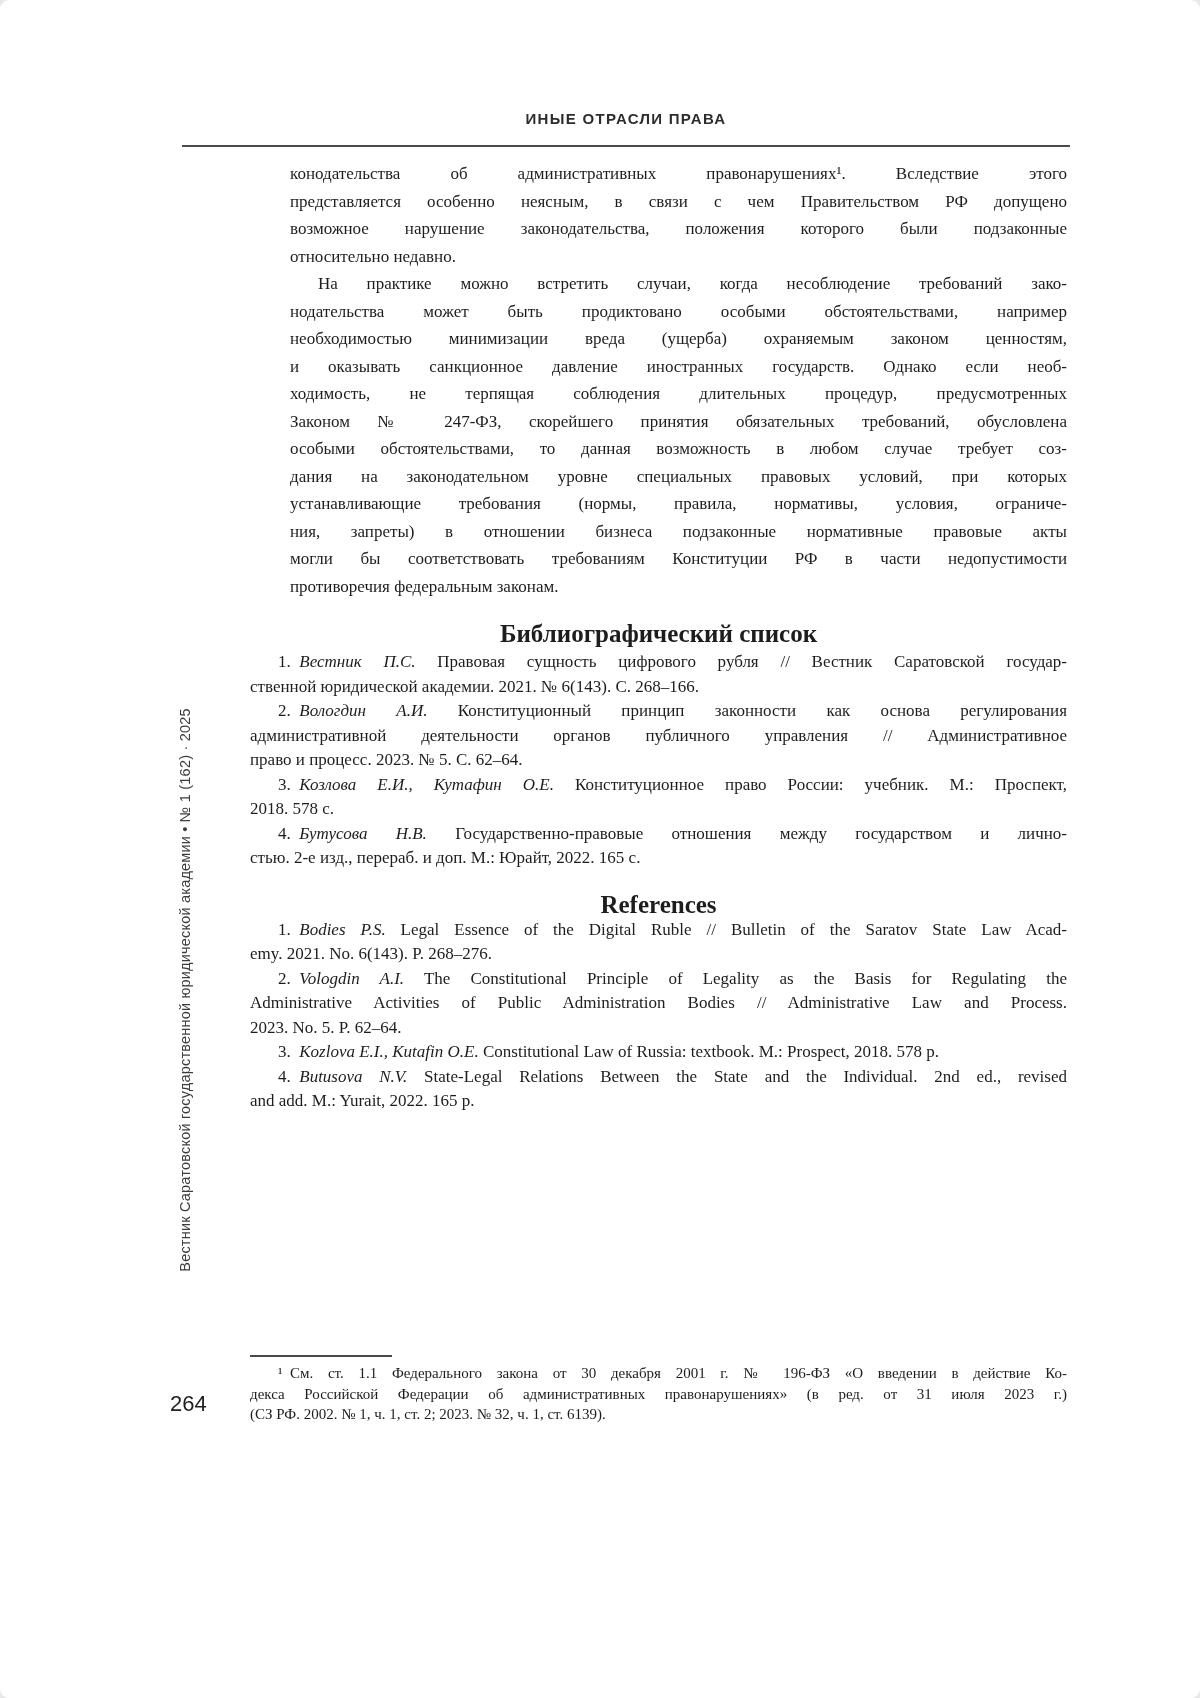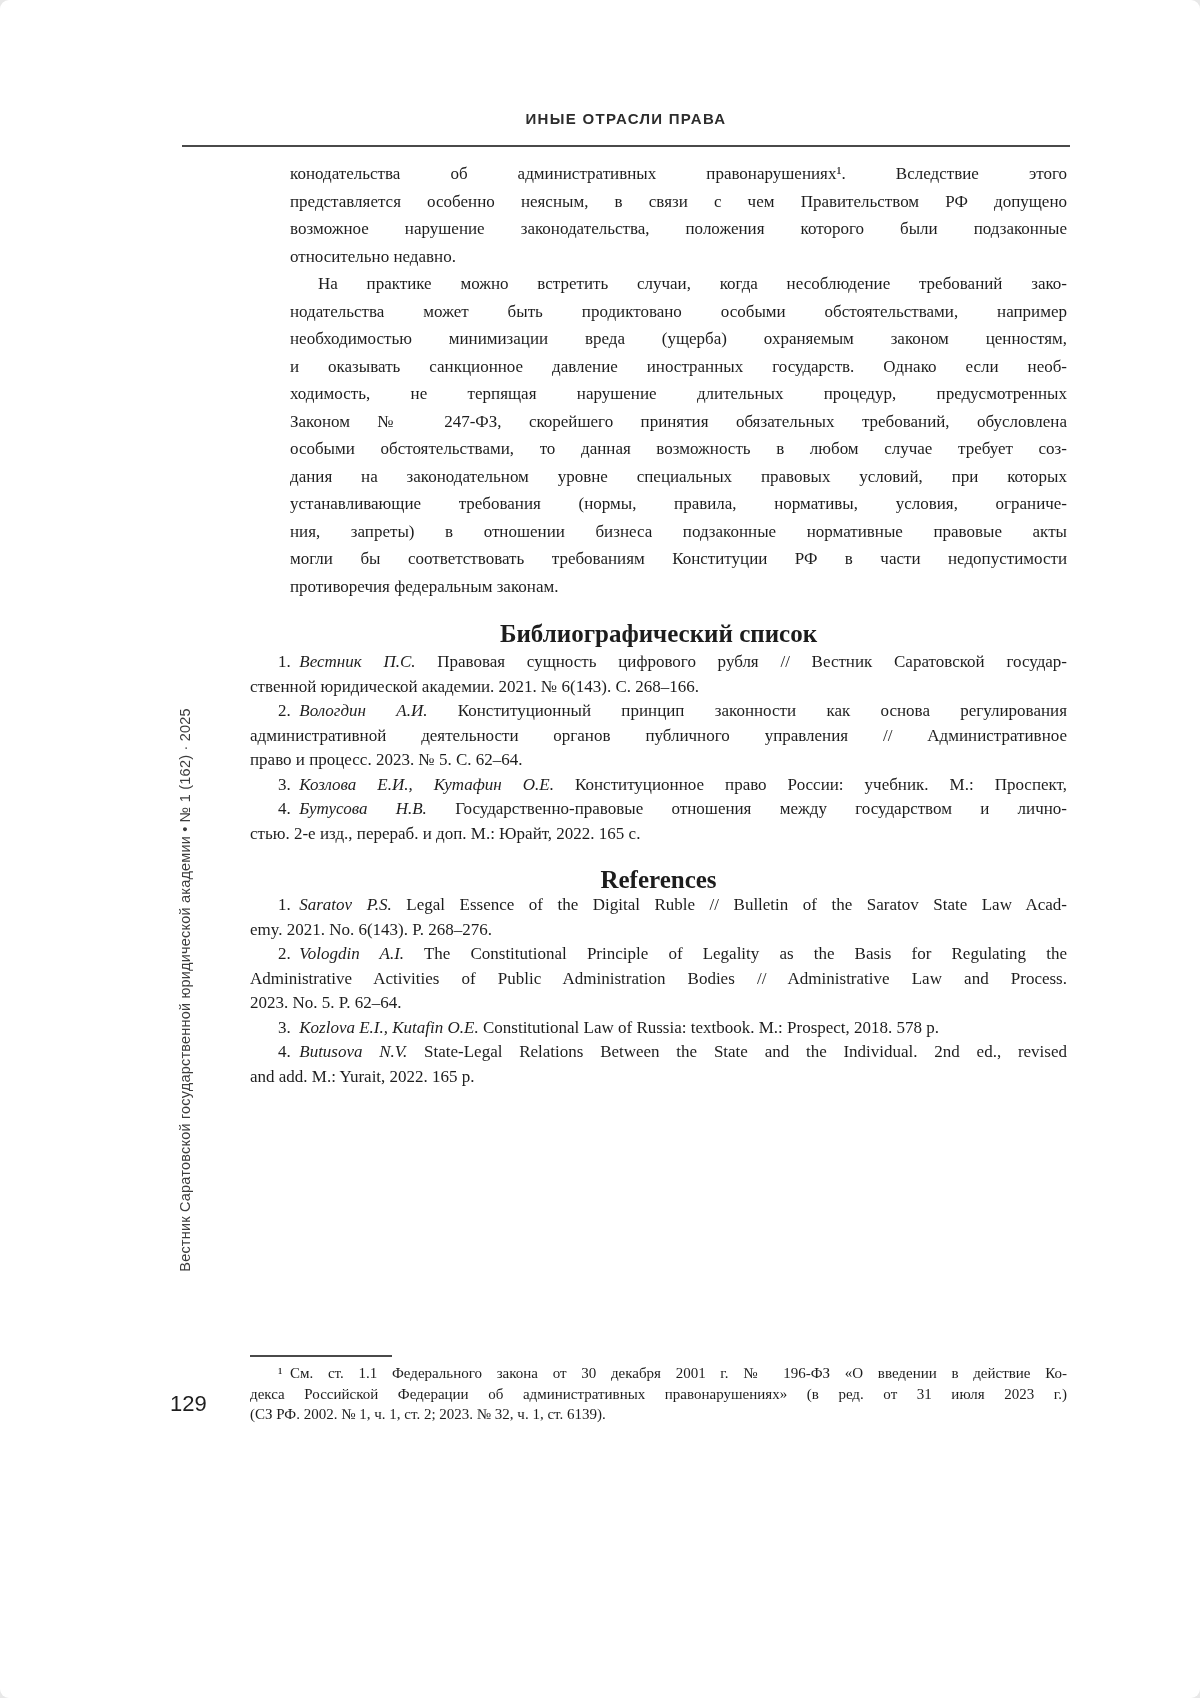--- a/index.html
+++ b/index.html
@@ -104,21 +104,21 @@
           <div class="tline" data-name="body-line"><span data-name="text-segment">конодательства об административных правонарушениях¹. Вследствие этого</span></div>
           <div class="tline" data-name="body-line"><span data-name="text-segment">представляется особенно неясным, в связи с чем Правительством РФ допущено</span></div>
           <div class="tline" data-name="body-line"><span data-name="text-segment">возможное нарушение законодательства, положения которого были подзаконные</span></div>
           <div class="tline last" data-name="body-line"><span data-name="text-segment">относительно недавно.</span></div>
         </div>
         <div data-name="paragraph">
           <div class="tline indent" data-name="body-line"><span data-name="text-segment">На практике можно встретить случаи, когда несоблюдение требований зако-</span></div>
           <div class="tline" data-name="body-line"><span data-name="text-segment">нодательства может быть продиктовано особыми обстоятельствами, например</span></div>
           <div class="tline" data-name="body-line"><span data-name="text-segment">необходимостью минимизации вреда (ущерба) охраняемым законом ценностям,</span></div>
           <div class="tline" data-name="body-line"><span data-name="text-segment">и оказывать санкционное давление иностранных государств. Однако если необ-</span></div>
-          <div class="tline" data-name="body-line"><span data-name="text-segment">ходимость, не терпящая нарушение длительных процедур, предусмотренных</span></div>
+          <div class="tline" data-name="body-line"><span data-name="text-segment">ходимость, не терпящая соблюдения длительных процедур, предусмотренных</span></div>
           <div class="tline" data-name="body-line"><span data-name="text-segment">Законом № 247-ФЗ, скорейшего принятия обязательных требований, обусловлена</span></div>
           <div class="tline" data-name="body-line"><span data-name="text-segment">особыми обстоятельствами, то данная возможность в любом случае требует соз-</span></div>
           <div class="tline" data-name="body-line"><span data-name="text-segment">дания на законодательном уровне специальных правовых условий, при которых</span></div>
           <div class="tline" data-name="body-line"><span data-name="text-segment">устанавливающие требования (нормы, правила, нормативы, условия, ограниче-</span></div>
           <div class="tline" data-name="body-line"><span data-name="text-segment">ния, запреты) в отношении бизнеса подзаконные нормативные правовые акты</span></div>
           <div class="tline" data-name="body-line"><span data-name="text-segment">могли бы соответствовать требованиям Конституции РФ в части недопустимости</span></div>
           <div class="tline last" data-name="body-line"><span data-name="text-segment">противоречия федеральным законам.</span></div>
         </div>
       </div>
 
@@ -129,32 +129,33 @@
           <div class="tline indent" data-name="bibliography-line"><span data-name="text-segment">1. </span><span class="it" data-name="author-name">Вестник П.С.</span><span data-name="text-segment"> Правовая сущность цифрового рубля // Вестник Саратовской государ-</span></div>
           <div class="tline last" data-name="bibliography-line"><span data-name="text-segment">ственной юридической академии. 2021. № 6(143). С. 268–166.</span></div>
         </div>
         <div data-name="bibliography-item">
           <div class="tline indent" data-name="bibliography-line"><span data-name="text-segment">2. </span><span class="it" data-name="author-name">Вологдин А.И.</span><span data-name="text-segment"> Конституционный принцип законности как основа регулирования</span></div>
           <div class="tline" data-name="bibliography-line"><span data-name="text-segment">административной деятельности органов публичного управления // Административное</span></div>
           <div class="tline last" data-name="bibliography-line"><span data-name="text-segment">право и процесс. 2023. № 5. С. 62–64.</span></div>
         </div>
         <div data-name="bibliography-item">
           <div class="tline indent" data-name="bibliography-line"><span data-name="text-segment">3. </span><span class="it" data-name="author-name">Козлова Е.И., Кутафин О.Е.</span><span data-name="text-segment"> Конституционное право России: учебник. М.: Проспект,</span></div>
+          <div class="tline last" data-name="bibliography-line"><span data-name="text-segment">2018. 578 с.</span></div>
         </div>
         <div data-name="bibliography-item">
           <div class="tline indent" data-name="bibliography-line"><span data-name="text-segment">4. </span><span class="it" data-name="author-name">Бутусова Н.В.</span><span data-name="text-segment"> Государственно-правовые отношения между государством и лично-</span></div>
           <div class="tline last" data-name="bibliography-line"><span data-name="text-segment">стью. 2-е изд., перераб. и доп. М.: Юрайт, 2022. 165 с.</span></div>
         </div>
       </div>
 
     <div class="section-heading heading-ref" data-name="references-heading">References</div>
 
     <div class="ref-list" data-name="references-list">
         <div data-name="reference-item">
-          <div class="tline indent" data-name="reference-line"><span data-name="text-segment">1. </span><span class="it" data-name="author-name">Saratov P.S.</span><span data-name="text-segment"> Legal Essence of the Digital Ruble // Bulletin of the Saratov State Law Acad-</span></div>
+          <div class="tline indent" data-name="reference-line"><span data-name="text-segment">1. </span><span class="it" data-name="author-name">Bodies P.S.</span><span data-name="text-segment"> Legal Essence of the Digital Ruble // Bulletin of the Saratov State Law Acad-</span></div>
           <div class="tline last" data-name="reference-line"><span data-name="text-segment">emy. 2021. No. 6(143). P. 268–276.</span></div>
         </div>
         <div data-name="reference-item">
           <div class="tline indent" data-name="reference-line"><span data-name="text-segment">2. </span><span class="it" data-name="author-name">Vologdin A.I.</span><span data-name="text-segment"> The Constitutional Principle of Legality as the Basis for Regulating the</span></div>
           <div class="tline" data-name="reference-line"><span data-name="text-segment">Administrative Activities of Public Administration Bodies // Administrative Law and Process.</span></div>
           <div class="tline last" data-name="reference-line"><span data-name="text-segment">2023. No. 5. P. 62–64.</span></div>
         </div>
         <div data-name="reference-item">
           <div class="tline indent last" data-name="reference-line"><span data-name="text-segment">3. </span><span class="it" data-name="author-name">Kozlova E.I., Kutafin O.E.</span><span data-name="text-segment"> Constitutional Law of Russia: textbook. M.: Prospect, 2018. 578 p.</span></div>
         </div>
@@ -170,17 +171,17 @@
     <div class="footnote-rule" data-name="footnote-separator"></div>
     <div data-name="footnote-text">
         <div data-name="footnote-paragraph">
           <div class="tline indent" data-name="footnote-line"><span data-name="text-segment">¹ См. ст. 1.1 Федерального закона от 30 декабря 2001 г. № 196-ФЗ «О введении в действие Ко-</span></div>
           <div class="tline" data-name="footnote-line"><span data-name="text-segment">декса Российской Федерации об административных правонарушениях» (в ред. от 31 июля 2023 г.)</span></div>
           <div class="tline last" data-name="footnote-line"><span data-name="text-segment">(СЗ РФ. 2002. № 1, ч. 1, ст. 2; 2023. № 32, ч. 1, ст. 6139).</span></div>
         </div>
       </div>
   </div>
 
-  <div class="page-number" data-name="page-number">129</div>
+  <div class="page-number" data-name="page-number">264</div>
 
   <div class="sidebar-vertical" data-name="journal-sidebar-text">Вестник Саратовской государственной юридической академии • № 1 (162) · 2025</div>
 
 </div>
 
 </body></html>

